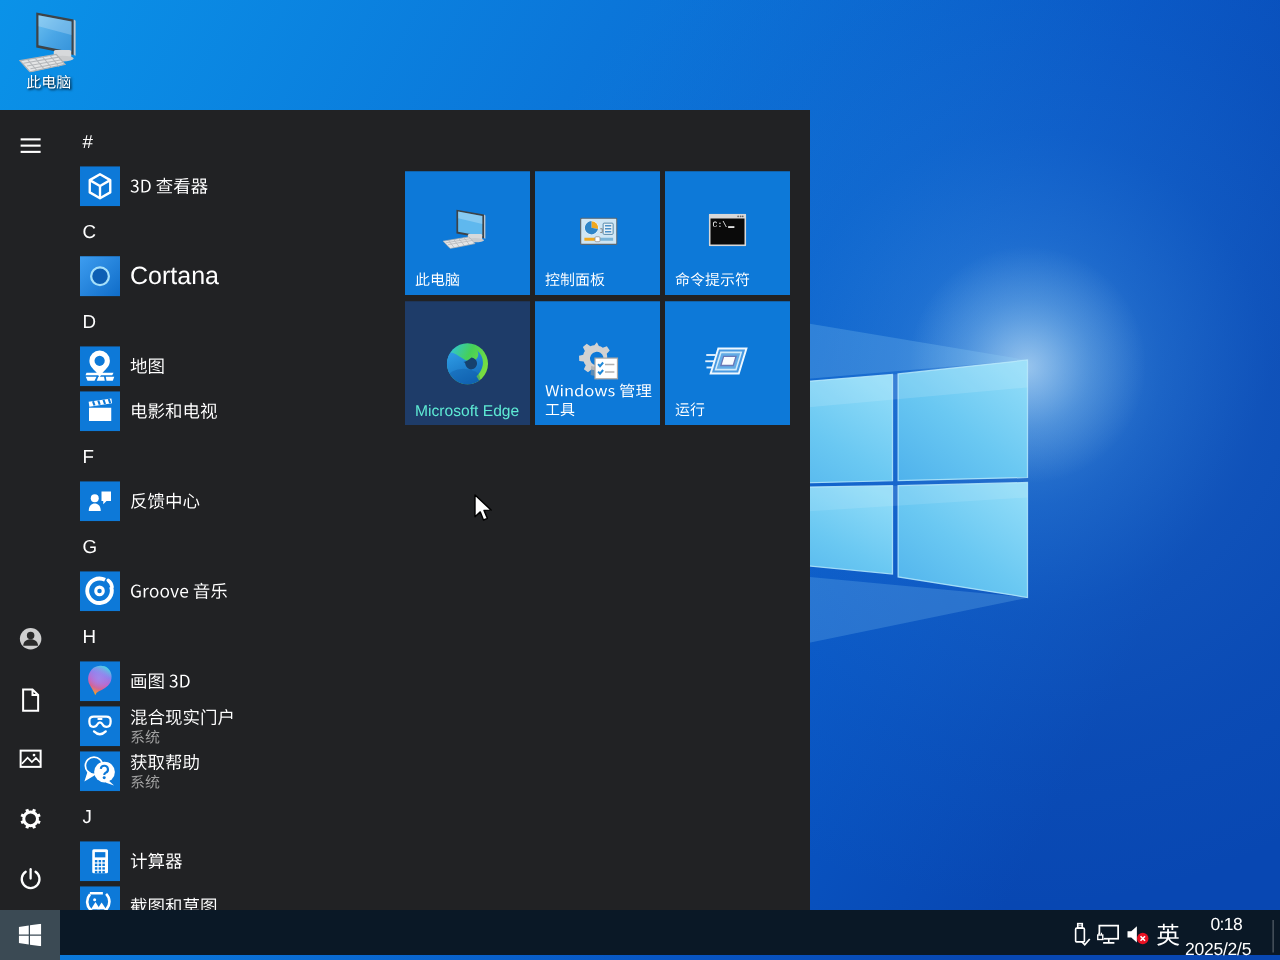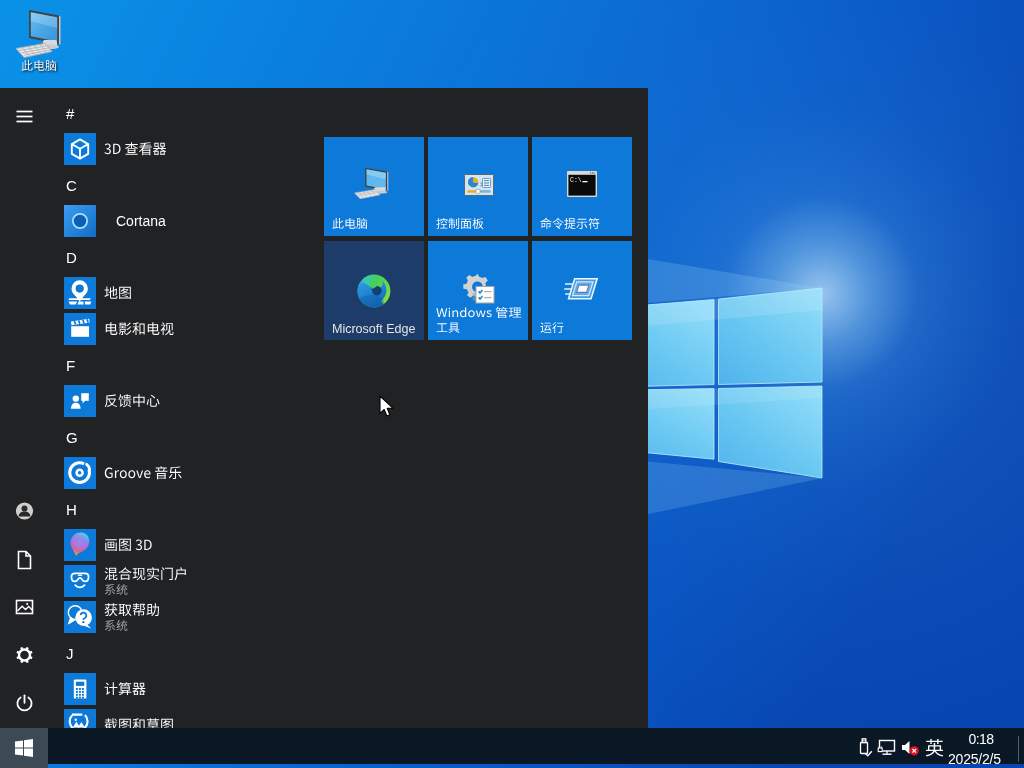--- a/index.html
+++ b/index.html
@@ -145,21 +145,21 @@
         <defs>
           <linearGradient id="cor" x1="0" y1="0" x2="1" y2="1">
             <stop offset="0" stop-color="#3d9df0"></stop>
             <stop offset="1" stop-color="#0f6cc8"></stop>
           </linearGradient>
         </defs>
         <rect width="32" height="32" fill="url(#cor)"></rect>
         <circle cx="16" cy="16" r="7.1" fill="#0d5fb4"></circle>
         <circle cx="16" cy="16" r="7.1" fill="none" stroke="#a5e0fa" stroke-width="1.8"></circle>
       </svg>
-      <div style="position:absolute;left:116px;top:0;height:32px;display:flex;align-items:center;font-size:14px;color:#fff">Cortana</div>
+      <div style="position:absolute;left:104px;top:0;height:32px;display:flex;align-items:center;font-size:20px;color:#fff">Cortana</div>
     </div>
     <div style="position:absolute;left:66px;top:151px;height:36px;display:flex;align-items:center;font-size:15px;color:#fff">D</div>
     <div style="position:absolute;left:0;top:189px;width:648px;height:36px">
       <svg width="32" height="32" viewBox="0 0 32 32" style="position:absolute;left:64px;top:0px">
         <rect width="32" height="32" fill="#0d79d8"></rect>
         <polygon points="5.2,21.2 26.8,21.2 25.8,23.1 4.4,23.1" fill="#fff"></polygon>
         <polygon points="4.6,24.4 13.2,24.4 11.6,27.6 6,27.6" fill="#fff"></polygon>
         <polygon points="14.6,24.4 19.2,24.4 19.8,27.6 13.4,27.6" fill="#fff"></polygon>
         <polygon points="20.6,24.4 27.4,24.4 26.2,27.6 21.2,27.6" fill="#fff"></polygon>
         <path d="M15.7,3.3 a8.2,8.2 0 0 1 8.2,8.2 c0,4.1 -2.9,6.3 -4.6,8.3 c-1.5,1.7 -2.6,3.2 -3.6,5.2 c-1,-2 -2.1,-3.5 -3.6,-5.2 c-1.7,-2 -4.6,-4.2 -4.6,-8.3 a8.2,8.2 0 0 1 8.2,-8.2 z" fill="#fff"></path>
@@ -433,21 +433,21 @@
 <div style="position:absolute;left:436.0px;top:214px">
     <svg width="48.0" height="17" style="display:block;overflow:visible">
       <path transform="translate(0,14) scale(0.012000,-0.012000)" d="M695 553C758 496 843 415 884 369L933 418C889 463 804 540 741 594ZM560 593C513 527 440 460 370 415C384 402 408 372 417 358C489 410 572 491 626 569ZM164 841V646H43V575H164V336C114 319 68 305 32 294L49 219L164 261V16C164 2 159 -2 147 -2C135 -3 96 -3 53 -2C63 -22 72 -53 74 -71C137 -72 177 -69 200 -58C225 -46 234 -25 234 16V286L342 325L330 394L234 360V575H338V646H234V841ZM332 20V-47H964V20H689V271H893V338H413V271H613V20ZM588 823C602 792 619 752 631 719H367V544H435V653H882V554H954V719H712C700 754 678 802 658 841Z M1676 748V194H1747V748ZM1854 830V23C1854 7 1849 2 1834 2C1815 1 1759 1 1700 3C1710 -20 1721 -55 1725 -76C1800 -76 1855 -74 1885 -62C1916 -48 1928 -26 1928 24V830ZM1142 816C1121 719 1087 619 1041 552C1060 545 1093 532 1108 524C1125 553 1142 588 1158 627H1289V522H1045V453H1289V351H1091V2H1159V283H1289V-79H1361V283H1500V78C1500 67 1497 64 1486 64C1475 63 1442 63 1400 65C1409 46 1418 19 1421 -1C1476 -1 1515 0 1538 11C1563 23 1569 42 1569 76V351H1361V453H1604V522H1361V627H1565V696H1361V836H1289V696H1183C1194 730 1204 766 1212 802Z M2389 334H2601V221H2389ZM2389 395V506H2601V395ZM2389 160H2601V43H2389ZM2058 774V702H2444C2437 661 2426 614 2416 576H2104V-80H2176V-27H2820V-80H2896V576H2493L2532 702H2945V774ZM2176 43V506H2320V43ZM2820 43H2670V506H2820Z M3197 840V647H3058V577H3191C3159 439 3097 278 3032 197C3045 179 3063 145 3071 125C3117 193 3163 305 3197 421V-79H3267V456C3294 405 3326 342 3339 309L3385 366C3368 396 3292 512 3267 546V577H3387V647H3267V840ZM3879 821C3778 779 3585 755 3428 746V502C3428 343 3418 118 3306 -40C3323 -48 3354 -70 3368 -82C3477 75 3499 309 3501 476H3531C3561 351 3604 238 3664 144C3600 70 3524 16 3440 -19C3456 -33 3476 -62 3486 -80C3569 -41 3644 12 3708 82C3764 11 3833 -45 3915 -82C3927 -62 3950 -32 3967 -18C3883 15 3813 70 3756 141C3829 241 3883 370 3911 533L3864 547L3851 544H3501V685C3651 695 3823 718 3929 761ZM3827 476C3802 370 3762 280 3710 204C3661 283 3624 376 3598 476Z" fill="#fff"></path>
     </svg>
   </div>
 <div style="position:absolute;left:540.0px;top:214px">
     <svg width="60.0" height="17" style="display:block;overflow:visible">
       <path transform="translate(0,14) scale(0.012000,-0.012000)" d="M505 852C411 718 219 591 34 542C50 522 68 491 78 469C151 493 226 529 296 571V508H696V575C765 532 839 497 911 474C924 496 948 529 967 546C808 586 638 683 547 786L565 809ZM304 576C378 622 447 677 503 735C555 677 621 622 694 576ZM128 425V-3H197V82H433V425ZM197 358H362V149H197ZM539 425V-81H612V357H804V143C804 131 800 127 786 126C772 126 724 126 668 127C677 106 687 78 690 57C766 57 813 57 841 69C870 82 877 103 877 143V425Z M1400 558C1456 513 1522 447 1552 404L1609 451C1578 494 1509 558 1454 601ZM1168 378V306H1712C1655 246 1581 173 1513 108C1461 143 1407 176 1360 204L1307 151C1418 83 1562 -19 1630 -85L1687 -22C1659 3 1620 34 1576 65C1673 160 1781 270 1856 349L1800 383L1787 378ZM1510 844C1406 702 1217 568 1035 491C1056 473 1078 447 1090 428C1239 498 1390 603 1504 722C1617 606 1783 492 1918 430C1930 451 1956 482 1974 498C1832 553 1655 666 1551 774L1578 808Z M2478 617H2812V538H2478ZM2478 750H2812V671H2478ZM2409 807V480H2884V807ZM2429 297C2413 149 2368 36 2279 -35C2295 -45 2324 -68 2335 -80C2388 -33 2428 28 2456 104C2521 -37 2627 -65 2773 -65H2948C2951 -45 2961 -14 2971 3C2936 2 2801 2 2776 2C2742 2 2710 3 2680 8V165H2890V227H2680V345H2939V408H2364V345H2609V27C2552 52 2508 97 2479 181C2487 215 2493 251 2498 289ZM2164 839V638H2040V568H2164V348C2113 332 2066 319 2029 309L2048 235L2164 273V14C2164 0 2159 -4 2147 -4C2135 -5 2096 -5 2053 -4C2062 -24 2072 -55 2074 -73C2137 -74 2176 -71 2200 -59C2225 -48 2234 -27 2234 14V296L2345 333L2335 401L2234 370V568H2345V638H2234V839Z M3234 351C3191 238 3117 127 3035 56C3054 46 3088 24 3104 11C3183 88 3262 207 3311 330ZM3684 320C3756 224 3832 94 3859 10L3934 44C3904 129 3826 255 3753 349ZM3149 766V692H3853V766ZM3060 523V449H3461V19C3461 3 3455 -1 3437 -2C3418 -3 3352 -3 3284 0C3296 -23 3308 -56 3311 -79C3400 -79 3459 -78 3494 -66C3530 -53 3542 -31 3542 18V449H3941V523Z M4395 277C4439 213 4495 127 4521 76L4585 115C4557 164 4500 247 4456 309ZM4734 541V432H4337V363H4734V16C4734 -1 4728 -5 4708 -6C4690 -7 4623 -7 4552 -5C4563 -26 4574 -57 4578 -78C4668 -78 4727 -77 4761 -66C4795 -54 4807 -32 4807 15V363H4943V432H4807V541ZM4260 550C4209 441 4126 332 4041 261C4057 246 4083 215 4093 200C4126 229 4159 264 4190 303V-80H4263V405C4288 445 4311 485 4331 526ZM4182 843C4151 743 4098 643 4036 578C4054 569 4085 548 4099 536C4132 575 4164 625 4193 680H4245C4267 634 4292 579 4306 545L4373 568C4361 596 4339 640 4319 680H4475V744H4223C4235 771 4246 799 4255 826ZM4576 843C4546 743 4491 648 4425 586C4443 576 4474 555 4488 543C4523 580 4557 627 4586 680H4655C4683 639 4714 590 4728 559L4794 586C4781 611 4758 646 4734 680H4934V744H4617C4628 771 4638 798 4647 826Z" fill="#fff"></path>
     </svg>
   </div>
-<div style="position:absolute;left:332px;top:322px;font-size:12.5px;color:#e5e5e5;font-family:'Liberation Sans',sans-serif">Microsoft Edge</div>
+<div style="position:absolute;left:332px;top:322px;font-size:12.5px;color:#5eead4;font-family:'Liberation Sans',sans-serif">Microsoft Edge</div>
 <div style="position:absolute;left:436.0px;top:302.5px">
     <svg width="85.6" height="17" style="display:block;overflow:visible">
       <path transform="translate(0,14) scale(0.013200,-0.012000)" d="M181 0H291L400 442C412 500 426 553 437 609H441C453 553 464 500 477 442L588 0H700L851 733H763L684 334C671 255 657 176 644 96H638C620 176 604 256 586 334L484 733H399L298 334C280 255 262 176 246 96H242C227 176 213 255 198 334L121 733H26Z M970 0H1062V543H970ZM1016 655C1052 655 1077 679 1077 716C1077 751 1052 775 1016 775C980 775 956 751 956 716C956 679 980 655 1016 655Z M1245 0H1337V394C1391 449 1429 477 1485 477C1557 477 1588 434 1588 332V0H1679V344C1679 482 1627 557 1513 557C1439 557 1382 516 1331 464H1329L1320 543H1245Z M2040 -13C2105 -13 2163 22 2205 64H2208L2216 0H2291V796H2199V587L2204 494C2156 533 2115 557 2051 557C1927 557 1816 447 1816 271C1816 90 1904 -13 2040 -13ZM2060 64C1965 64 1910 141 1910 272C1910 396 1980 480 2067 480C2112 480 2154 464 2199 423V138C2154 88 2110 64 2060 64Z M2686 -13C2819 -13 2937 91 2937 271C2937 452 2819 557 2686 557C2553 557 2435 452 2435 271C2435 91 2553 -13 2686 -13ZM2686 63C2592 63 2529 146 2529 271C2529 396 2592 480 2686 480C2780 480 2844 396 2844 271C2844 146 2780 63 2686 63Z M3167 0H3273L3350 291C3364 343 3375 394 3387 449H3392C3405 394 3415 344 3429 293L3507 0H3618L3765 543H3677L3598 229C3586 177 3576 128 3565 78H3560C3547 128 3535 177 3522 229L3437 543H3348L3263 229C3250 177 3238 128 3227 78H3222C3211 128 3201 177 3190 229L3109 543H3016Z M4025 -13C4153 -13 4222 60 4222 148C4222 251 4136 283 4057 313C3996 336 3940 356 3940 407C3940 450 3972 486 4041 486C4089 486 4127 465 4164 438L4208 495C4167 529 4107 557 4040 557C3921 557 3853 489 3853 403C3853 310 3935 274 4011 246C4071 224 4135 198 4135 143C4135 96 4100 58 4028 58C3963 58 3915 84 3867 123L3823 62C3874 19 3948 -13 4025 -13Z M4694 438V-81H4770V-47H5254V-79H5328V168H4770V237H5275V438ZM5254 12H4770V109H5254ZM4923 623C4934 603 4945 580 4954 559H4584V394H4657V500H5322V394H5398V559H5031C5022 584 5005 614 4990 637ZM4770 380H5202V294H4770ZM4650 844C4625 757 4581 672 4526 616C4545 607 4576 590 4591 580C4620 613 4647 656 4672 703H4741C4763 666 4785 621 4794 592L4858 614C4850 638 4833 672 4814 703H4967V758H4697C4707 782 4716 806 4723 830ZM5073 842C5055 769 5020 699 4975 651C4993 642 5024 626 5037 616C5058 640 5078 669 5095 702H5166C5196 665 5225 618 5238 589L5299 616C5288 640 5267 672 5244 702H5423V758H5121C5131 781 5139 805 5146 829Z M5959 540H6112V411H5959ZM6177 540H6330V411H6177ZM5959 728H6112V601H5959ZM6177 728H6330V601H6177ZM5801 22V-47H6450V22H6183V160H6416V228H6183V346H6402V794H5890V346H6106V228H5878V160H6106V22ZM5518 100 5537 24C5625 53 5740 92 5848 128L5835 201L5725 164V413H5826V483H5725V702H5841V772H5529V702H5653V483H5539V413H5653V141C5602 125 5556 111 5518 100Z" fill="#fff"></path>
     </svg>
   </div>
 <div style="position:absolute;left:436.0px;top:318px">
     <svg width="24.0" height="17" style="display:block;overflow:visible">
       <path transform="translate(0,14) scale(0.012000,-0.012000)" d="M52 72V-3H951V72H539V650H900V727H104V650H456V72Z M1605 84C1716 32 1832 -32 1902 -81L1962 -25C1887 22 1766 86 1653 137ZM1328 133C1266 79 1141 12 1040 -26C1058 -40 1083 -65 1095 -81C1196 -40 1319 25 1399 88ZM1212 792V209H1052V141H1951V209H1802V792ZM1284 209V300H1727V209ZM1284 586H1727V501H1284ZM1284 644V730H1727V644ZM1284 444H1727V357H1284Z" fill="#fff"></path>
     </svg>
   </div>

